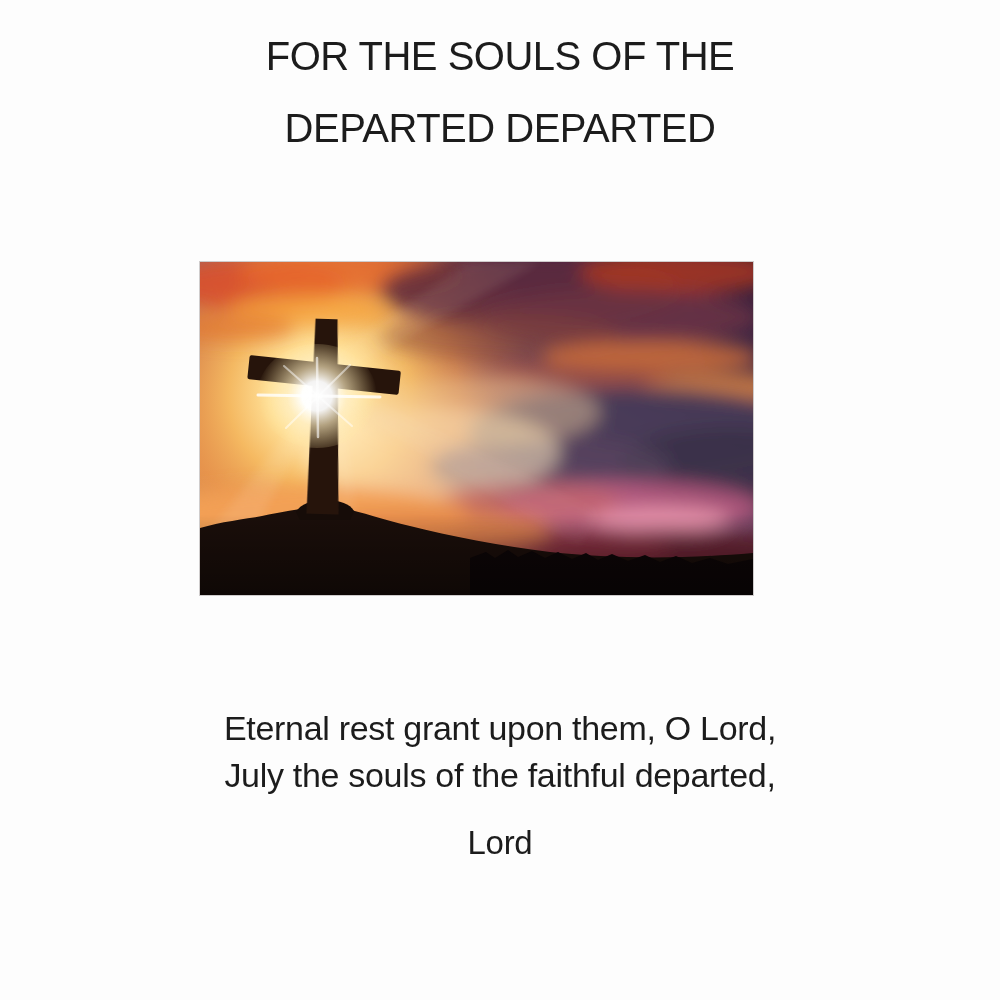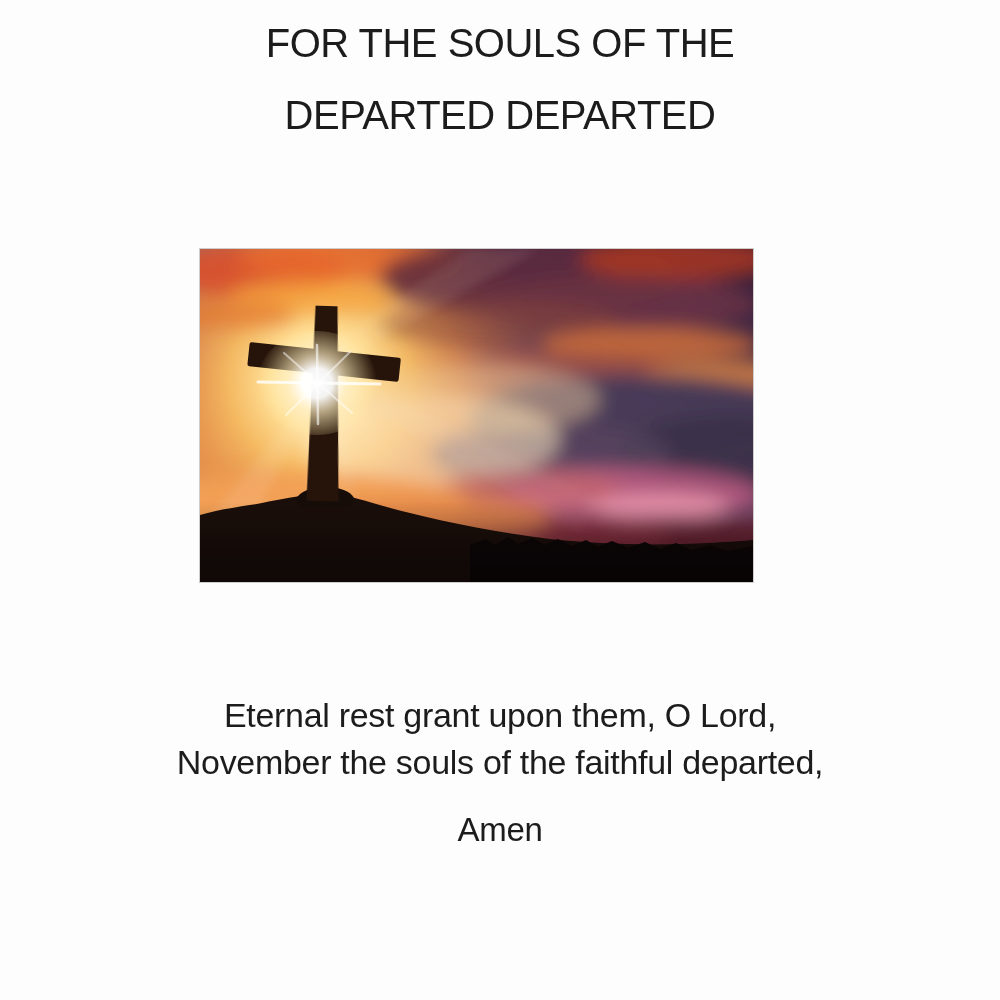--- a/index.html
+++ b/index.html
@@ -7,21 +7,21 @@
     position: relative;
     width: 1000px;
     height: 1000px;
     background: #fdfdfd;
     font-family: "Liberation Sans", "DejaVu Sans", sans-serif;
     color: #1c1c1c;
     overflow: hidden;
   }
   .title {
     margin: 0;
-    padding-top: 7px;
+    padding-top: 20px;
     text-align: center;
     font-size: 40px;
     font-weight: 400;
     letter-spacing: -0.5px;
     line-height: 72px;
     color: #1c1c1c;
   }
   .title .line { display: block; }
   .photo-frame {
     width: 553px;
@@ -153,18 +153,18 @@
           <line x1="117" y1="96" x2="118" y2="175" stroke-width="2.5" opacity="0.6"></line>
           <line x1="84" y1="104" x2="152" y2="164" stroke-width="2" opacity="0.5"></line>
           <line x1="86" y1="166" x2="150" y2="103" stroke-width="2" opacity="0.5"></line>
         </g>
       </g>
     </svg>
   </figure>
 
   <div class="prayer">
     <div>Eternal rest grant upon them, O Lord,</div>
-    <div>November the souls of the faithful departed,</div>
+    <div>July the souls of the faithful departed,</div>
   </div>
 
-  <div class="amen">Amen</div>
+  <div class="amen">Lord</div>
 
 </div>
 
 </body></html>

